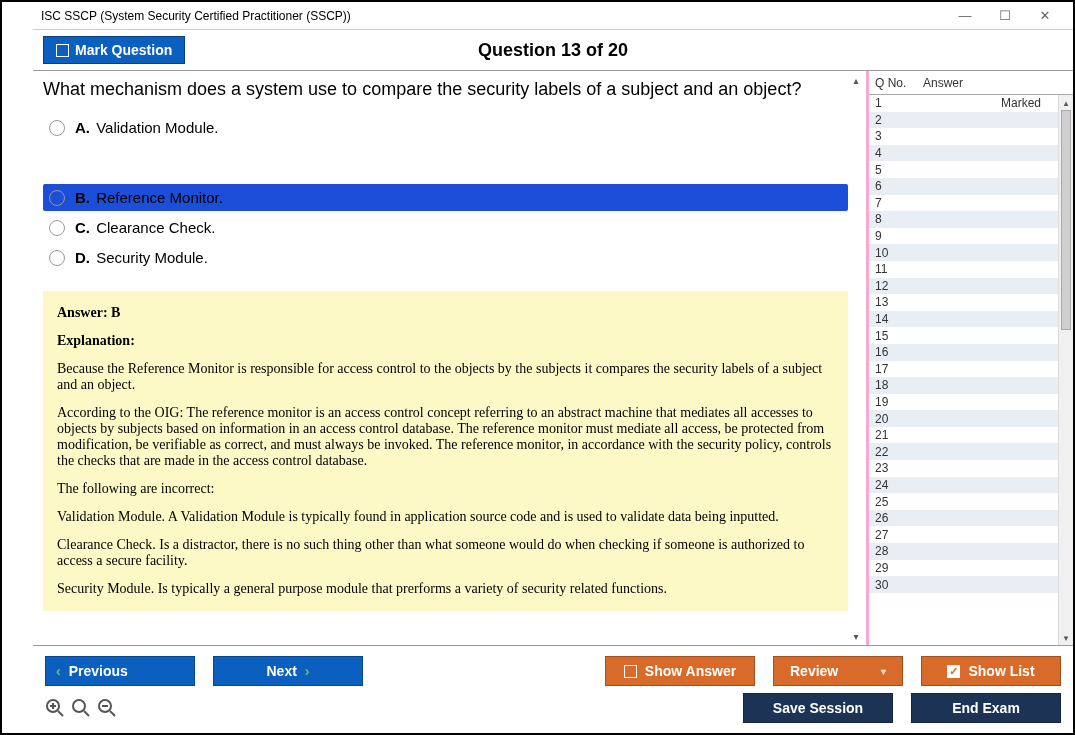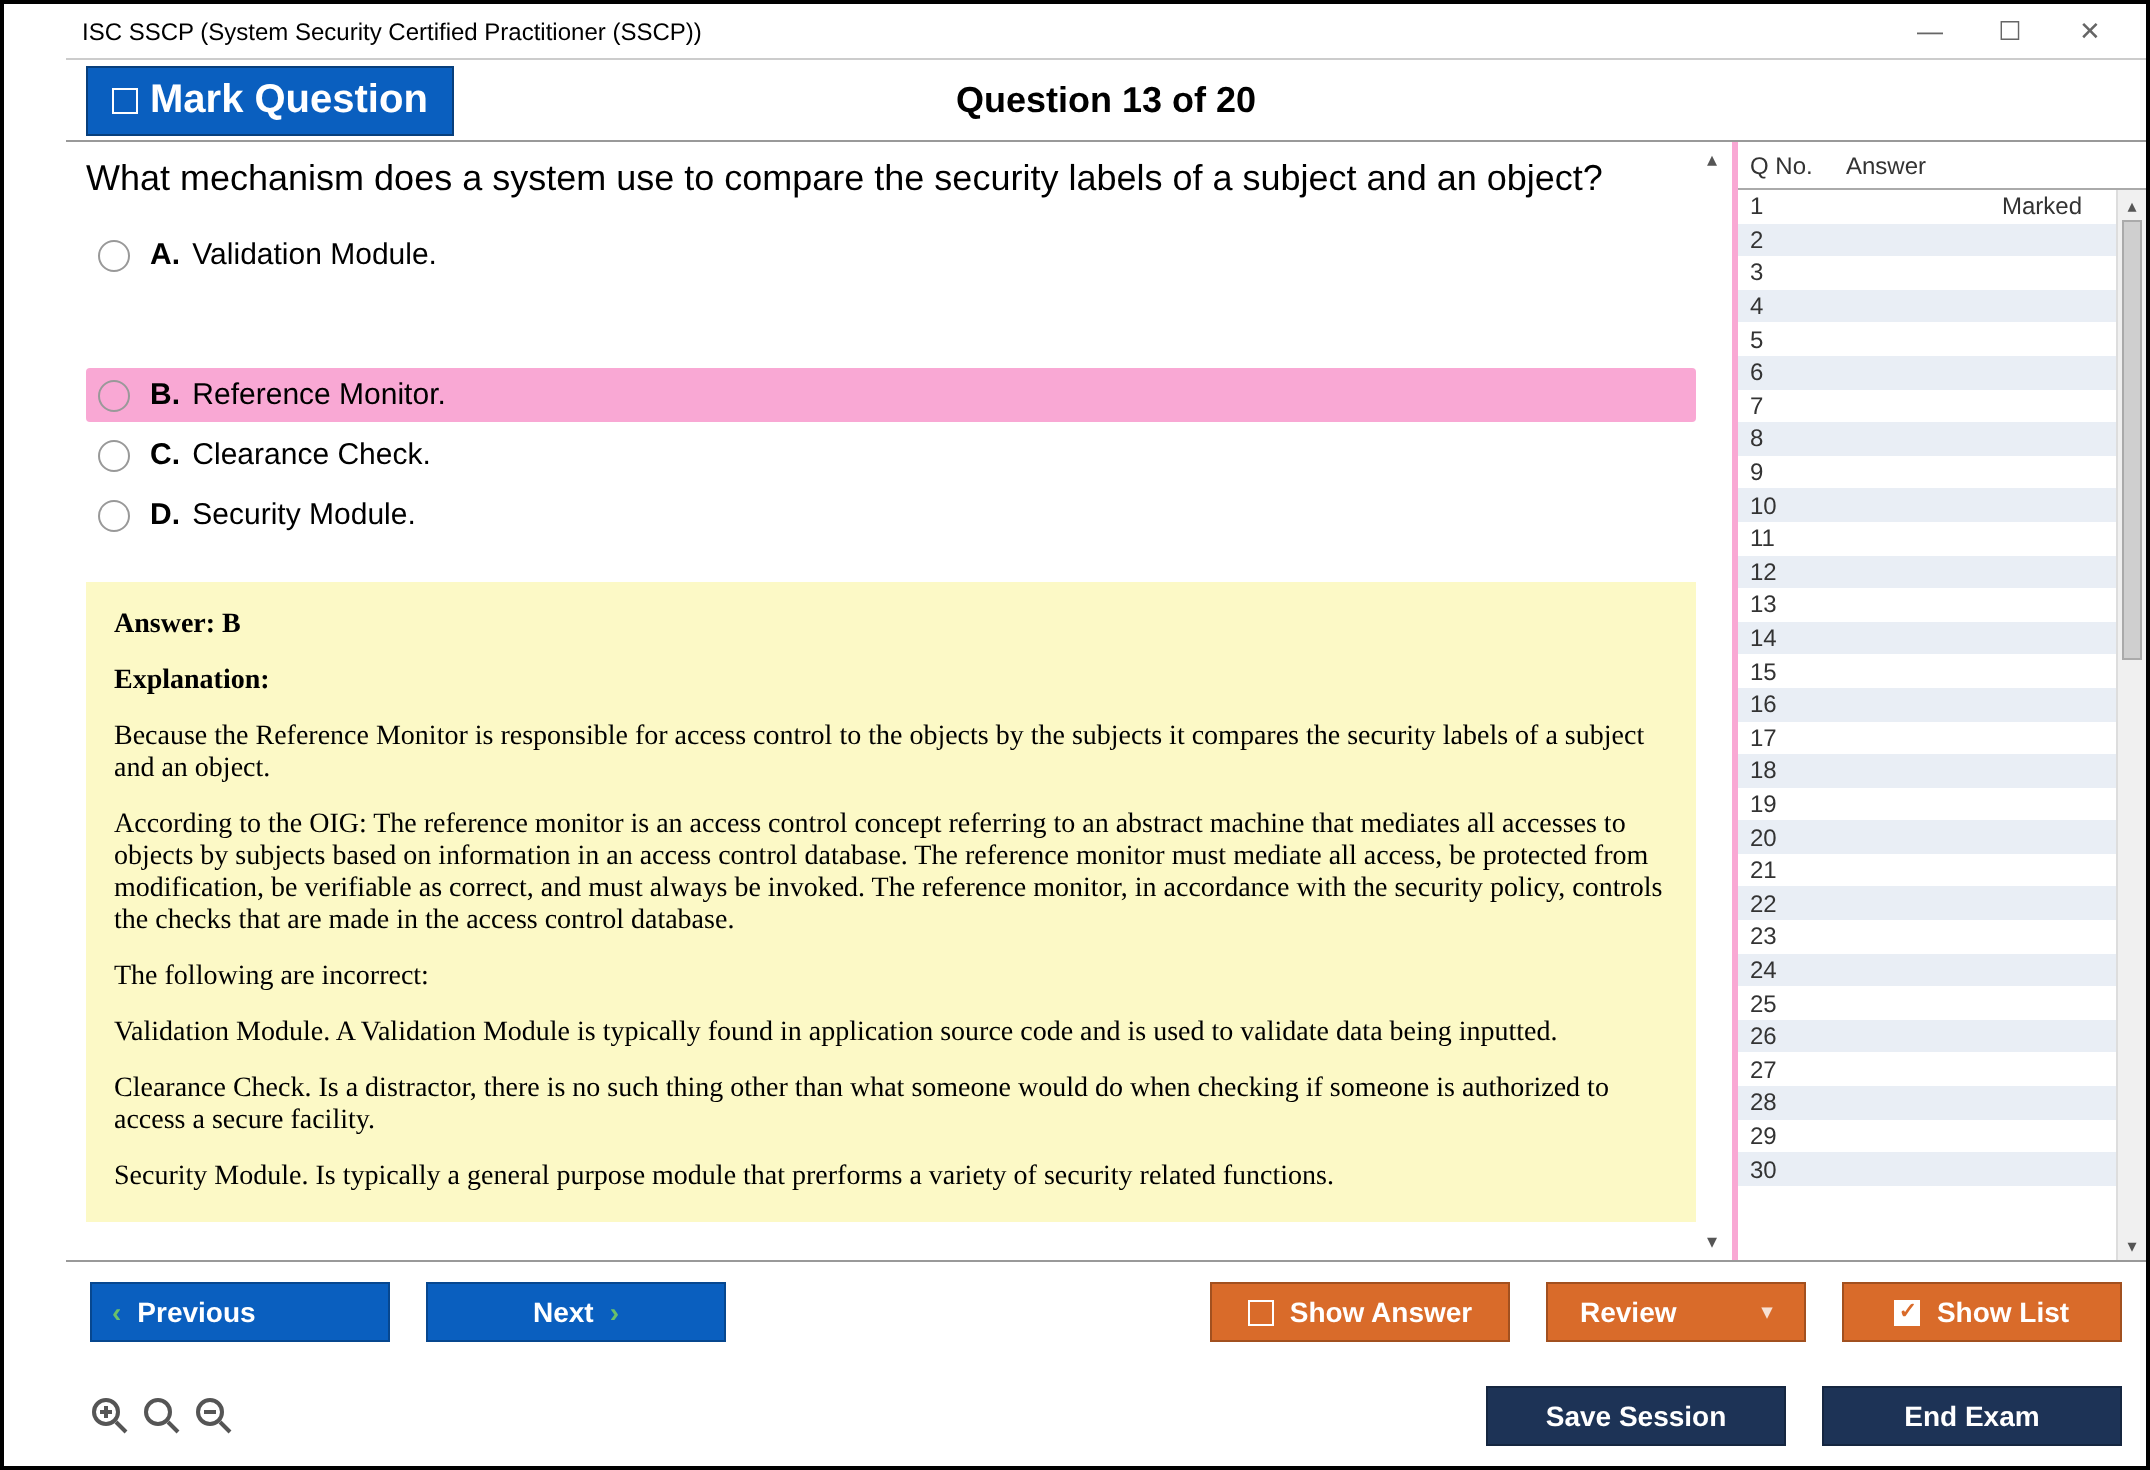--- a/index.html
+++ b/index.html
@@ -13,41 +13,41 @@
     border-bottom: 1px solid #ccc; font-size: 12px;
   }
   .titlebar-text { flex: 1; }
   .win-controls { display: flex; gap: 0; }
   .win-btn { width: 40px; height: 24px; display: flex; align-items: center; justify-content: center; color: #666; font-size: 13px; cursor: pointer; }
   .header-row {
     height: 40px; display: flex; align-items: center; padding: 6px 10px; position: relative;
   }
   .mark-btn {
     background: #0a5fbf; color: #fff; border: 1px solid #083f7c; padding: 5px 12px;
-    font-weight: bold; font-size: 20px; display: flex; align-items: center; gap: 6px; cursor: pointer;
+    font-weight: bold; font-size: 14px; display: flex; align-items: center; gap: 6px; cursor: pointer;
   }
   .mark-check { width: 13px; height: 13px; border: 1.5px solid #fff; display: inline-block; }
   .qheader {
     position: absolute; left: 0; right: 0; text-align: center; font-size: 18px; font-weight: bold;
     pointer-events: none;
   }
   .main-row { flex: 1; display: flex; min-height: 0; border-top: 1px solid #999; border-bottom: 1px solid #999; }
   .qpanel { flex: 1; position: relative; display:flex; flex-direction: column; min-width:0; }
   .scroll-up, .scroll-down {
     position: absolute; right: 3px; width: 14px; height: 14px; font-size: 10px; color: #555;
     display:flex; align-items:center; justify-content:center;
   }
   .scroll-up { top: 2px; } .scroll-down { bottom: 2px; }
   .qcontent { padding: 8px 18px 0 10px; overflow: hidden; flex: 1; }
   .qtext { font-size: 18px; margin-bottom: 14px; }
   .option-row {
     display: flex; align-items: center; gap: 10px; padding: 5px 6px; font-size: 15px;
     margin: 3px 0; border-radius: 2px; cursor: pointer;
   }
-  .option-row.correct { background: #f9a8d4; margin-top: 43px; }
+  .option-row.correct { background: #1d4ed8; margin-top: 43px; }
   .radio {
     width: 16px; height: 16px; border: 1.5px solid #999; border-radius: 50%; flex-shrink: 0;
   }
   .opt-letter { font-weight: bold; margin-right: 2px; }
   .explain-box {
     background: #fcf9c6; margin-top: 20px; padding: 14px 14px 6px 14px; font-size: 14px;
     height: 320px; overflow: hidden;
   }
   .explain-box p { margin-bottom: 12px; font-family: Liberation Serif, serif; }
   .answer-line { font-weight: bold; }
@@ -82,21 +82,21 @@
     display: flex; align-items: center; justify-content: center; gap: 8px; cursor: pointer;
     border: 1px solid rgba(0,0,0,0.25); min-width: 150px;
   }
   .btn.blue { background: #0a5fbf; }
   .btn.orange { background: #d96b2a; }
   .btn.navy { background: #1d3356; }
   .btn .chev-l { color: #6ac06a; font-weight: bold; }
   .btn .chev-r { color: #6ac06a; font-weight: bold; }
   .btn .box { width: 13px; height: 13px; border: 1.5px solid #fff; display: inline-block; }
   .btn .box.checked::after { content: "✓"; color: #d96b2a; background:#fff; display:block; width:100%; height:100%; font-size:11px; line-height:11px; text-align:center; font-weight:bold;}
-  .row2 { display: flex; margin-top: 22px; align-items: center; }
+  .row2 { display: flex; margin-top: 7px; align-items: center; }
   .zoom-icons { display: flex; gap: 6px; color: #555; font-size: 18px; }
   .zoom-icon { display:inline-flex; align-items:center; cursor:pointer; }
   .row2 .spacer { flex: 1; }
   .review-drop { font-size: 10px; margin-left: 6px; opacity: 0.8;}
   .btn.blue.prev { justify-content: flex-start; padding-left: 10px; }
   .btn.blue.next { justify-content: center; }
 </style>
 </head>
 <body>
 

